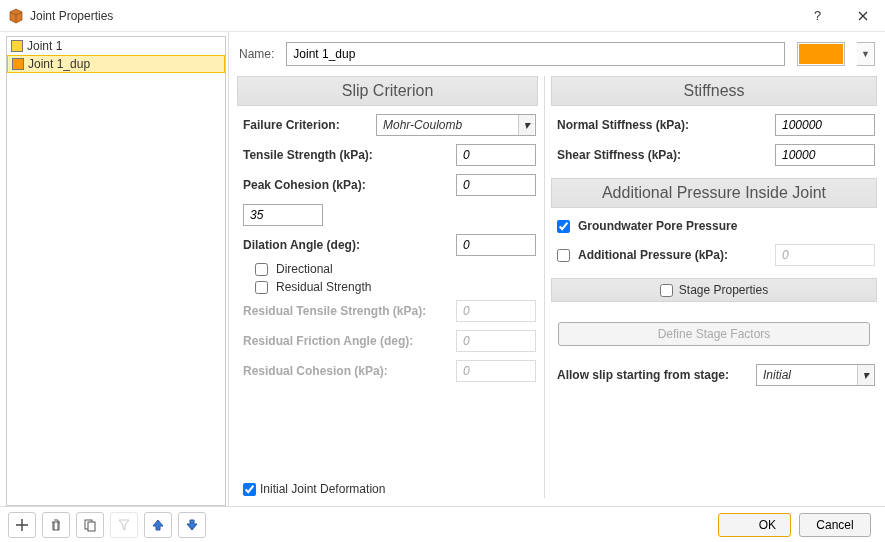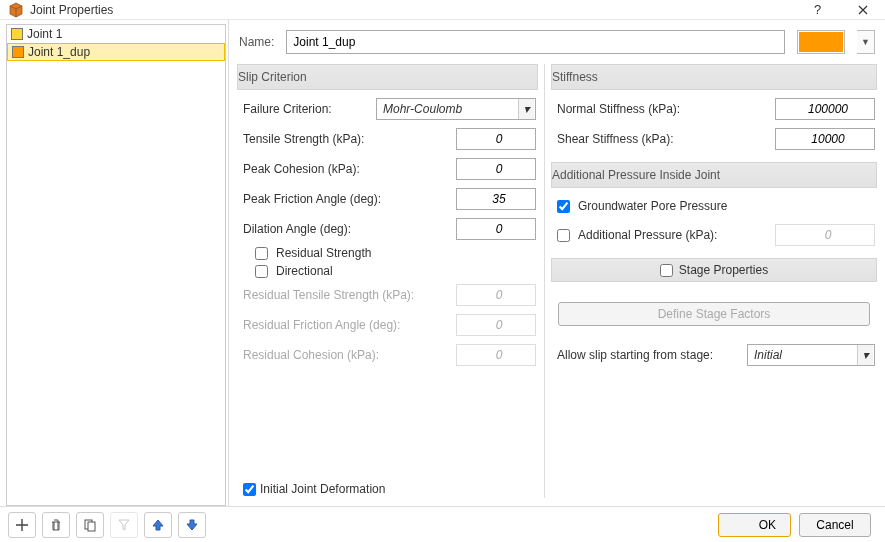--- a/index.html
+++ b/index.html
@@ -8,21 +8,21 @@
   font-size: 12px;
   background: #fff;
   color: #333;
   width: 885px;
   height: 542px;
   overflow: hidden;
   display: flex;
   flex-direction: column;
 }
 .titlebar {
-  height: 20px;
+  height: 32px;
   display: flex;
   align-items: center;
   padding: 0 0 0 8px;
   border-bottom: 1px solid #e8e8e8;
 }
 .titlebar .icon { width:16px; height:16px; margin-right:6px; }
 .titlebar .title { flex:1; font-size:12px; color:#333; }
 .titlebar .winbtn { width:44px; height:32px; display:flex; align-items:center; justify-content:center; color:#222; cursor:pointer; }
 .main {
   flex:1;
@@ -65,39 +65,40 @@
 .color-btn { width:48px; height:24px; border:1px solid #bbb; display:flex; align-items:center; justify-content:center; cursor:pointer; }
 .color-swatch { width:44px; height:20px; }
 .color-drop { width:18px; height:24px; border:1px solid #bbb; border-left:none; display:flex; align-items:center; justify-content:center; cursor:pointer; background:#fafafa;}
 .panels { display:flex; gap:0; flex:1; }
 .panel { display:flex; flex-direction:column; }
 .panel.left { width: 308px; border-right:1px solid #ddd; padding-right:6px; }
 .panel.right { flex:1; padding-left:6px; }
 .section-header {
   background: linear-gradient(#e9e9e9,#e2e2e2);
   border:1px solid #d5d5d5;
+  text-align:center;
   padding:5px 0;
   color:#555;
-  font-size:12px;
+  font-size:16px;
   margin-bottom:4px;
 }
 .form-row { display:flex; align-items:center; justify-content:space-between; padding:4px 2px 4px 6px; min-height:28px; }
-.form-row label { color:#333; }
+.form-row label { color:#333;font-weight:bold; }
 .form-select, .form-input {
   height:22px;
   border:1px solid #aaa;
   background:#fff;
   font-family:inherit;
   font-size:12px;
   padding:0 6px;
   font-style:italic;
 }
 .form-select { width:160px; display:flex; align-items:center; justify-content:space-between;}
 .form-select .sel-drop { width:16px; height:20px; border-left:1px solid #ccc; display:flex; align-items:center; justify-content:center; background:#f4f4f4; margin-right:-5px; cursor:pointer;}
-.form-input { width:80px; text-align:center; padding-right:0; }
+.form-input { width:80px; text-align:left; padding-right:0; }
 .form-input.wide { width:100px; }
 .form-input.disabled { color:#aaa; border-color:#ddd; background:#fff; }
 .form-row.disabled label { color:#aaa; }
 .check-row { padding:2px 2px 2px 18px; display:flex; align-items:center; gap:4px; }
 .check-row input[type=checkbox], .form-row input[type=checkbox] { width:13px; height:13px; margin-right:4px; cursor:pointer; }
 .subheader { margin-top:8px; }
 .btn {
   height:24px;
   min-width:72px;
   border:1px solid #adadad;
@@ -204,35 +205,34 @@
 
         <div class="form-row">
           <label>Tensile Strength (kPa):</label>
           <input class="form-input" value="0" style="">
         </div>
         <div class="form-row">
           <label>Peak Cohesion (kPa):</label>
           <input class="form-input" value="0" style="">
         </div>
         <div class="form-row">
-          <label>Peak Friction Angle (deg):</label>
           <input class="form-input" value="35" style="">
         </div>
         <div class="form-row">
           <label>Dilation Angle (deg):</label>
           <input class="form-input" value="0" style="">
         </div>
 
+        <div class="check-row">
+          <input type="checkbox" style="">
+          <label>Directional</label>
+        </div>
         <div class="check-row">
           <input type="checkbox" style="">
           <label>Residual Strength</label>
-        </div>
-        <div class="check-row">
-          <input type="checkbox" style="">
-          <label>Directional</label>
         </div>
 
         <div class="form-row disabled">
           <label>Residual Tensile Strength (kPa):</label>
           <input class="form-input disabled" disabled="" value="0" style="">
         </div>
         <div class="form-row disabled">
           <label>Residual Friction Angle (deg):</label>
           <input class="form-input disabled" disabled="" value="0" style="">
         </div>
@@ -273,21 +273,21 @@
 
         <div class="stage-check-header">
           <input type="checkbox" style="">
           <span>Stage Properties</span>
         </div>
         <div class="define-factors-row">
           <button class="btn disabled" style="width:96%;" disabled="">Define Stage Factors</button>
         </div>
         <div class="form-row">
           <label>Allow slip starting from stage:</label>
-          <div class="form-select" style="width:128px;">
+          <div class="form-select" style="width:119px;">
             <span>Initial</span>
             <span class="sel-drop">▾</span>
           </div>
         </div>
       </div>
     </div>
   </div>
 </div>
 
 <div class="toolbar">

